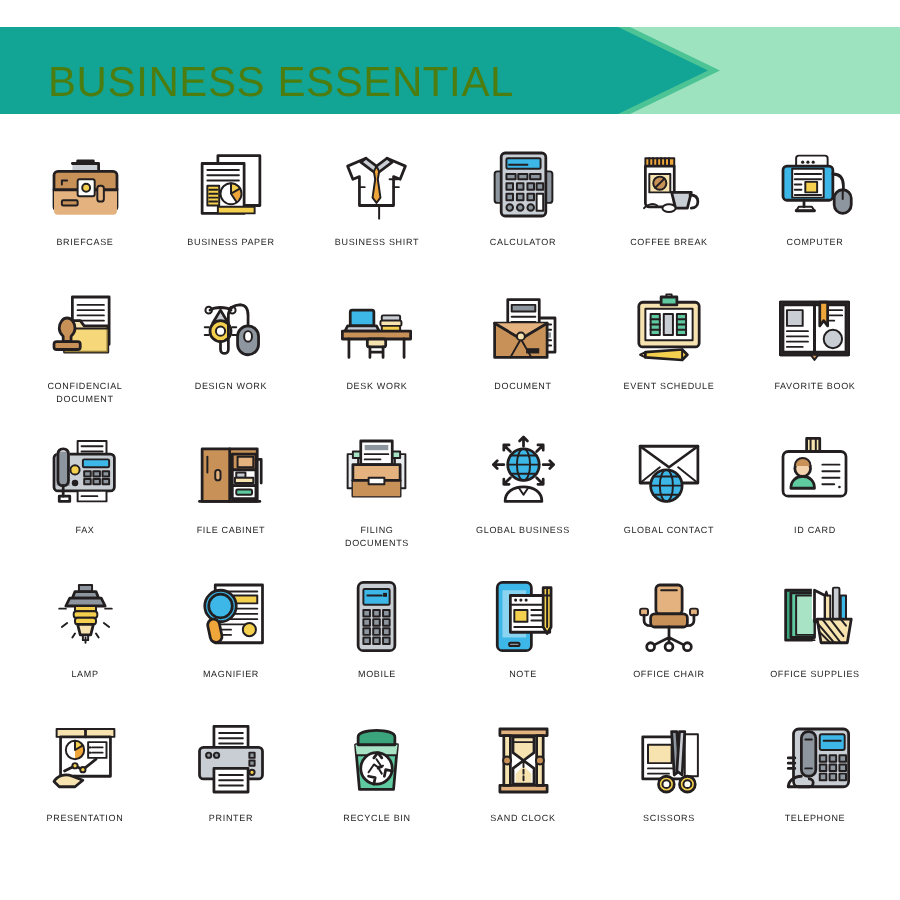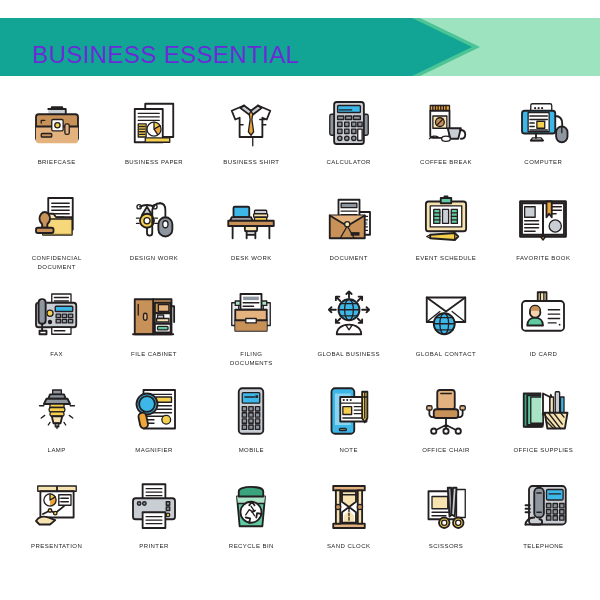--- a/index.html
+++ b/index.html
@@ -29,22 +29,22 @@
     clip-path: polygon(0 0, 420px 0, 480px 50%, 420px 100%, 0 100%);
   }
   .band-dark {
     position: absolute; left: 0; top: 0; width: 472px; height: 58px;
     background: #12a495;
     clip-path: polygon(0 0, 412px 0, 472px 50%, 412px 100%, 0 100%);
   }
   .banner-title {
     position: absolute; left: 32px; top: 0; height: 74px;
     display: flex; align-items: center;
-    color: #6d28d9;
-    font-size: 24px;
+    color: #4d7c0f;
+    font-size: 28px;
     font-weight: 400;
     letter-spacing: 0.4px;
     white-space: nowrap;
   }
 
   
   .grid {
     margin: 16px 0 0 0;
     padding: 0 8px;
     display: grid;

